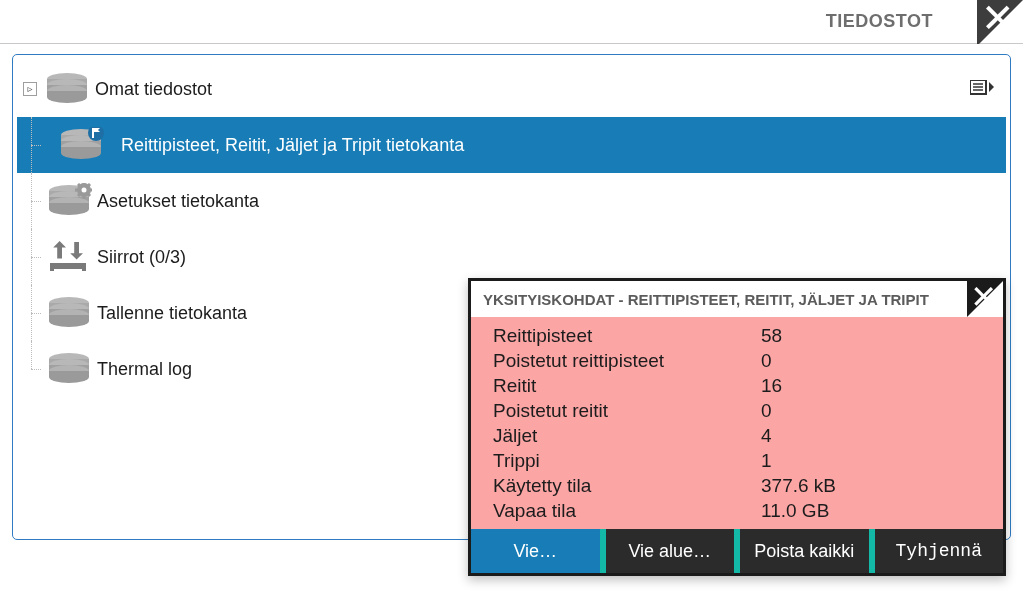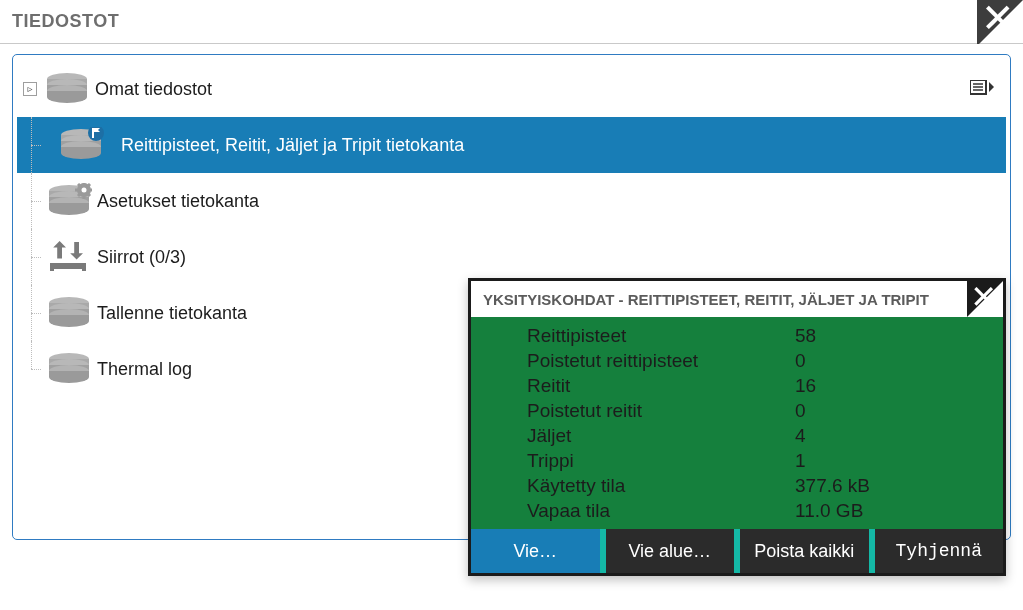--- a/index.html
+++ b/index.html
@@ -1,19 +1,19 @@
 <!DOCTYPE html>
 <html><head>
   <meta charset="utf-8">
   <style>
     * { box-sizing: border-box; margin: 0; padding: 0; }
     html, body { width: 1023px; height: 610px; font-family: "Segoe UI", "Helvetica Neue", Arial, sans-serif; background: #fff; overflow: hidden; }
 
     .window-header {
-      display: flex; align-items: center; justify-content: space-between;
+      display: flex; align-items: center; justify-content: flex-end;
       height: 44px; padding: 0 0 0 12px;
       border-bottom: 1px solid #c9c9c9;
       color: #6e6e6e; font-weight: 700; letter-spacing: .5px; font-size: 18px;
     }
     .close-corner {
       width: 90px; height: 44px; position: relative; overflow: hidden; cursor: pointer;
     }
     .close-corner::before {
       content: ""; position: absolute; right: -22px; top: -22px;
       border-left: 68px solid transparent; border-bottom: 68px solid #3d3d3d;
@@ -69,40 +69,40 @@
     }
     .ico { width: 46px; height: 36px; }
     .ico svg { width: 100%; height: 100%; }
     .label { font-size: 18px; color: #1c1c1c; flex: 1; }
 
     .row-action { width: 28px; text-align: right; color: #333; font-size: 22px; }
 
     
     .details-popup {
       position: absolute; left: 468px; top: 278px; width: 538px;
-      border: 3px solid #1b1b1b; background: #15803d;
+      border: 3px solid #1b1b1b; background: #fca5a5;
       box-shadow: 0 4px 10px rgba(0,0,0,.25);
     }
     .details-header {
       display: flex; align-items: center; justify-content: space-between;
       height: 36px; background: #fff;
       color: #5b5b5b; font-weight: 700; font-size: 15px;
       padding-left: 12px;
     }
     .details-close {
       width: 70px; height: 36px; position: relative; overflow: hidden; cursor: pointer;
     }
     .details-close::before {
       content: ""; position: absolute; right: -18px; top: -18px;
       border-left: 54px solid transparent; border-bottom: 54px solid #1b1b1b;
       transform: rotate(180deg);
     }
     .details-close .dx { position: absolute; right: 6px; top: -3px; color: #fff; font-size: 32px; font-weight: 300; }
 
-    .details-body { padding: 6px 14px 6px 14px; margin-left: 42px; }
+    .details-body { padding: 6px 14px 6px 22px; }
     .detail-line {
       display: flex; font-size: 19px; color: #1c1c1c; line-height: 25px;
     }
     .detail-line .k { flex: 0 0 268px; }
     .detail-line .v { flex: 1; }
 
     .details-footer {
       display: flex; background: #2b2b2b; height: 44px;
     }
     .footer-btn {

